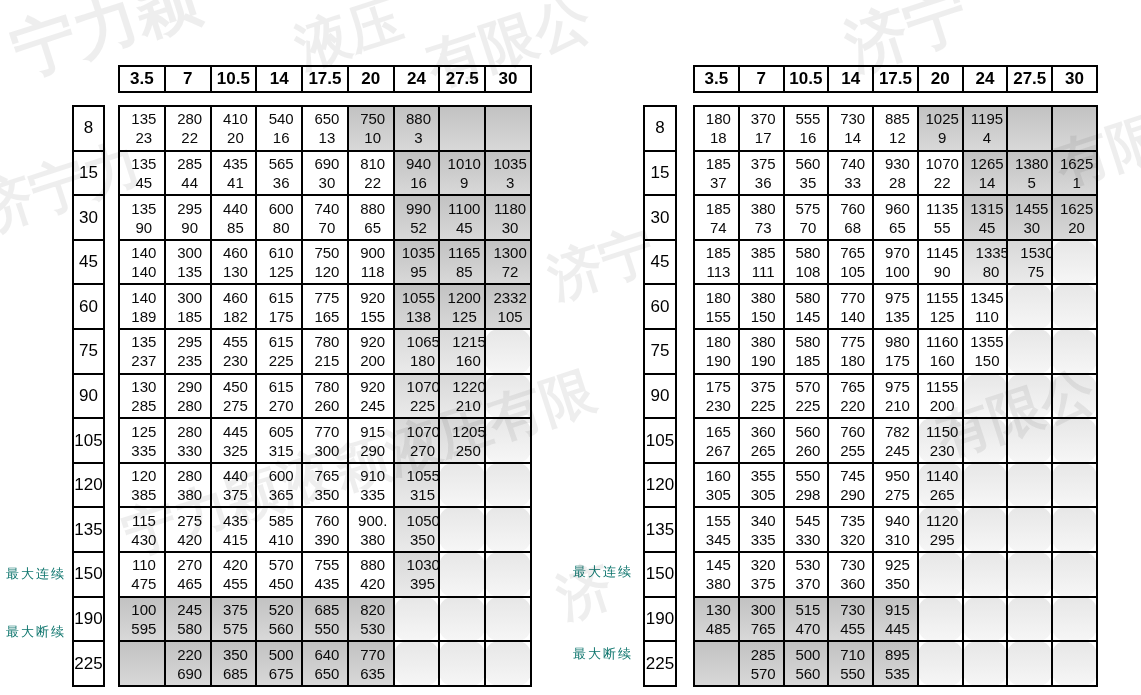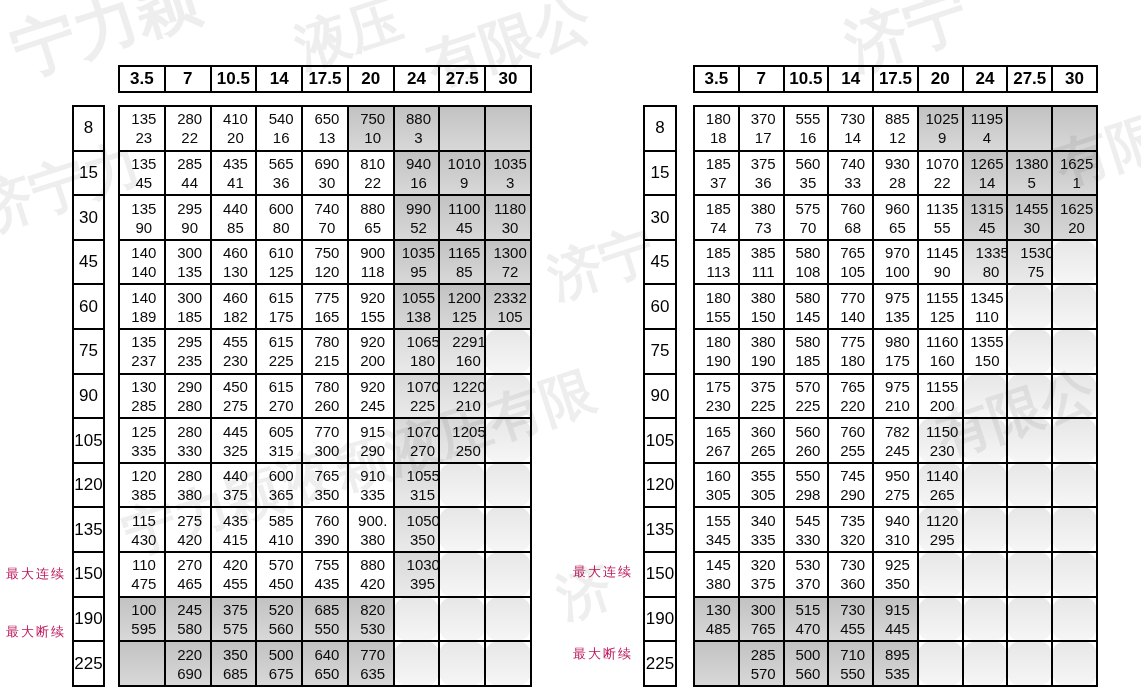--- a/index.html
+++ b/index.html
@@ -9,21 +9,21 @@
   td{border:2px solid #000;padding:0;overflow:hidden;}
   .hdr-table td{text-align:center;font-size:17px;font-weight:bold;height:24px;background:#fff;}
   .lbl-table td{text-align:center;font-size:17px;background:#fff;}
   .grid-table td{vertical-align:middle;background:#fff;}
   .ln{height:19px;line-height:19px;text-align:center;font-size:15px;padding-left:4px;
       white-space:nowrap;color:#0a0a0a;}
   td.s1{background:linear-gradient(to bottom,#e7e7e7,#f6f6f6);border-radius:14px;}
   td.s2{background:linear-gradient(to bottom,#d8d8d8,#eaeaea);padding-left:8px;}
   td.s3{background:linear-gradient(to bottom,#c2c2c2,#d8d8d8);}
   .side-label{position:absolute;font-size:13px;letter-spacing:2px;white-space:nowrap;
-              color:#be185d;z-index:2;}
+              color:#0f766e;z-index:2;}
   .wm{position:absolute;color:rgba(0,0,0,0.065);font-weight:bold;white-space:nowrap;
       transform:rotate(-18deg);z-index:5;pointer-events:none;user-select:none;}
 </style>
 </head>
 <body>
 
 <div id="canvas">
     <span class="wm" style="left: 10px; top: -18px; font-size: 64px;">宁力颖</span>
     <span class="wm" style="left: 295px; top: -2px; font-size: 54px;">液压</span>
     <span class="wm" style="left: 425px; top: 5px; font-size: 56px;">有限公</span>
@@ -308,21 +308,21 @@
           </td>
           <td>
             <div class="ln">920</div>
             <div class="ln">200</div>
           </td>
           <td class="s2">
             <div class="ln">1065</div>
             <div class="ln">180</div>
           </td>
           <td class="s2">
-            <div class="ln">2291</div>
+            <div class="ln">1215</div>
             <div class="ln">160</div>
           </td>
           <td class="s1">
             <div class="ln"></div>
             <div class="ln"></div>
           </td>
         </tr>
         <tr>
           <td>
             <div class="ln">130</div>

